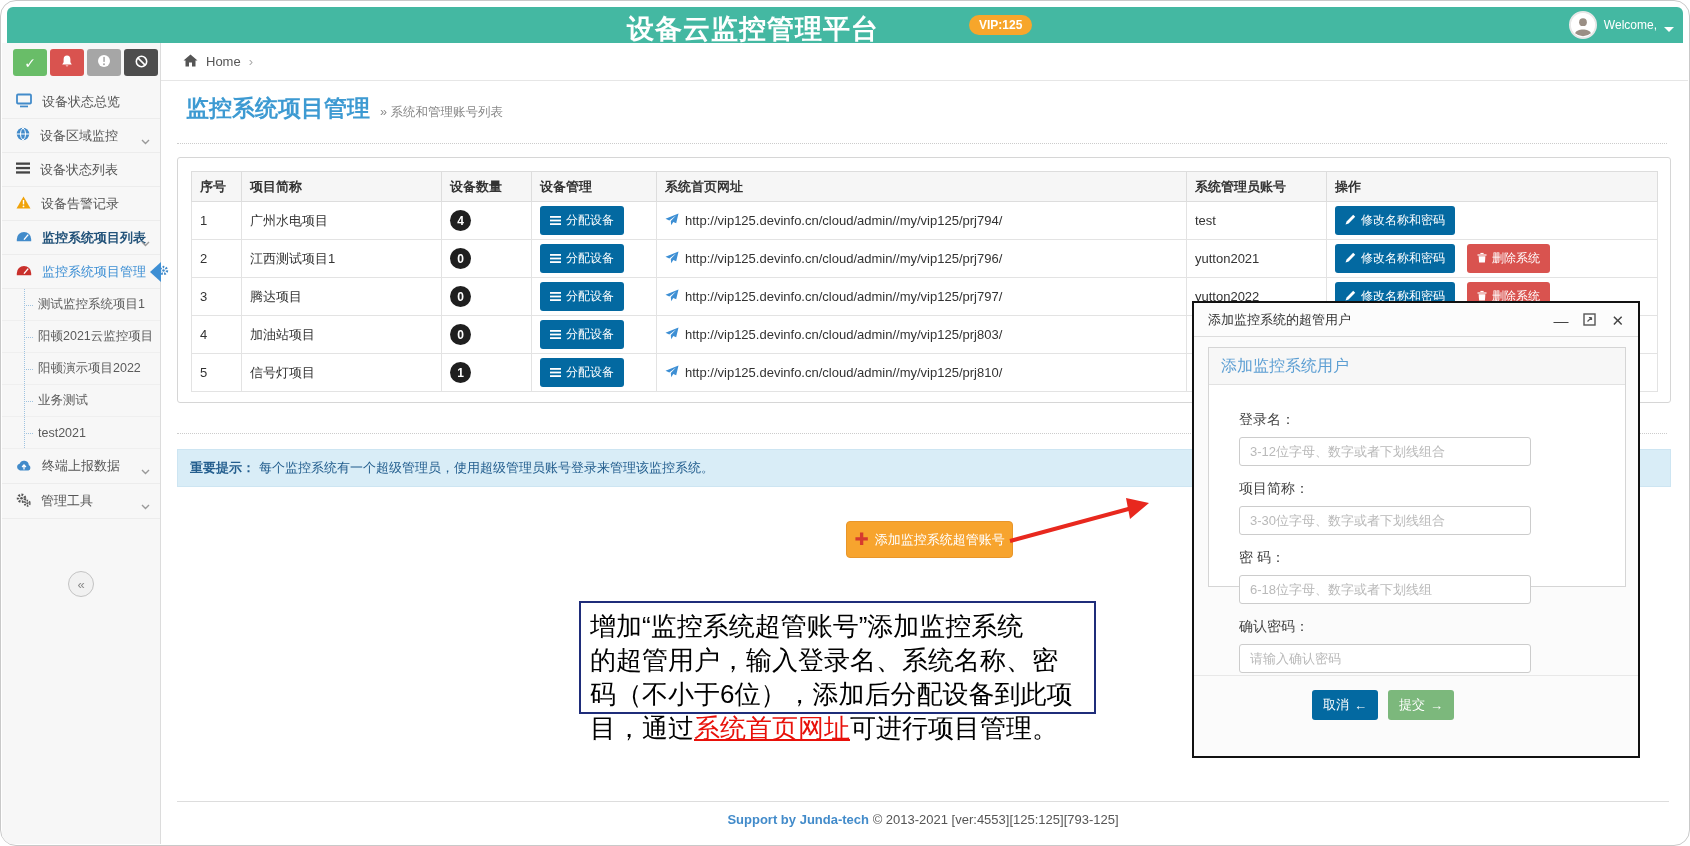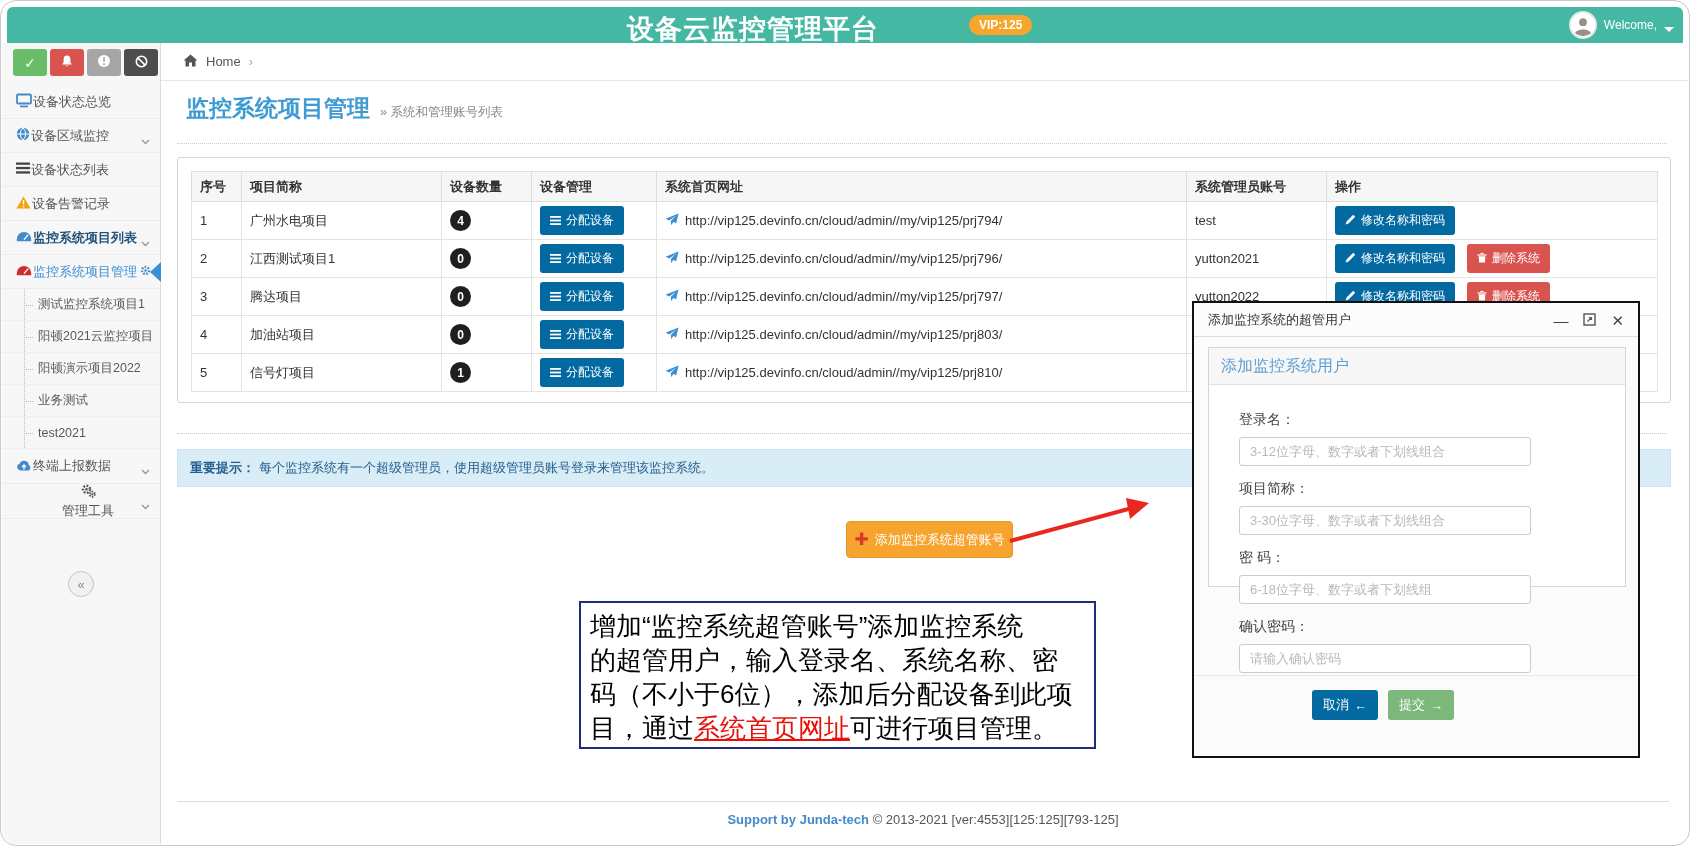--- a/index.html
+++ b/index.html
@@ -29,21 +29,21 @@
   .tb-gray { background:#a6a6a6; } .tb-dark { background:#4d4d4d; }
 
   .breadcrumb-bar { position:absolute; left:160px; top:42px; right:1px; height:38px;
                     background:#fff; border-bottom:1px solid #e6e6e6; display:flex; align-items:center; }
   .breadcrumb { display:flex; align-items:center; gap:8px; margin-left:22px; color:#555; font-size:13px; }
 
   
   .sidebar { position:absolute; left:1px; top:42px; width:159px; bottom:1px;
              background:#f7f7f7; border-right:1px solid #dcdcdc; }
   .nav { position:absolute; top:42px; left:0; right:0; }
-  .nav-item { position:relative; height:34px; display:flex; align-items:center; gap:1px;
+  .nav-item { position:relative; height:34px; display:flex; align-items:center; gap:10px;
               padding-left:14px; border-bottom:1px solid #ececec; font-size:13px; color:#555; cursor:pointer; }
   .nav-item .lab { flex:0 1 auto; white-space:nowrap; }
   .nav-item.bold .lab { font-weight:bold; color:#23537a; }
   .nav-item.active .lab { color:#3d8fd4; }
   .nav-chev { position:absolute; right:10px; top:14px; }
   .active-marker { position:absolute; right:-1px; top:7px; width:0; height:0;
                    border-top:10px solid transparent; border-bottom:10px solid transparent;
                    border-right:11px solid #3d8fd4; }
   .nav-sub { position:relative; height:32px; display:flex; align-items:center; font-size:12.5px;
              color:#5a5a5a; padding-left:36px; border-bottom:1px solid #efefef; cursor:pointer; }
@@ -83,21 +83,21 @@
                 font-size:13px; color:#235e8e; z-index:1; }
   .notice-bar b { margin-right:4px; }
 
   .add-super-btn { position:absolute; left:845px; top:520px; width:167px; height:37px; background:#f7a42e;
                    border:1px solid #e8962a; border-radius:4px; color:#fff; font-size:13px;
                    display:flex; align-items:center; justify-content:center; gap:6px; cursor:pointer; z-index:5; }
   .plus-glyph { color:#d63a2f; font-weight:bold; font-size:17px; line-height:1; }
 
   .red-arrow { position:absolute; left:1003px; top:492px; z-index:6; }
 
-  .annotation-box { position:absolute; left:578px; top:600px; width:517px; height:148px;
+  .annotation-box { position:absolute; left:578px; top:600px; width:517px; height:113px;
                     border:2px solid #1f2d7a; background:#fff; padding:6px 9px; z-index:5;
                     font-size:26px; line-height:34px; color:#000; }
   .annotation-box .red-link { color:#e8110a; text-decoration:underline; }
 
   .main-footer { position:absolute; left:176px; right:20px; top:800px; border-top:1px solid #ddd;
                  text-align:center; padding-top:10px; font-size:13px; color:#555; }
   .main-footer .brand { color:#428bca; font-weight:bold; }
 
   
   .modal { position:absolute; left:1191px; top:300px; width:448px; height:457px; background:#fbfbfb;
@@ -220,21 +220,21 @@
       <div class="nav-item" style="height:35px;">
         <span><svg width="16" height="11" viewBox="0 0 16 11">
               <path d="M4 10.5 A3.5 3.5 0 0 1 3.6 3.7 A4.8 4.8 0 0 1 12.8 5 A3 3 0 0 1 12.4 10.5 Z" fill="#428bca"></path>
               <path d="M8 9.4 V5.4 M6.1 7 L8 4.9 L9.9 7" stroke="#fff" stroke-width="1.3" fill="none"></path>
             </svg></span>
         <span class="lab">终端上报数据</span>
         <span class="nav-chev"><svg width="9" height="6" viewBox="0 0 9 6">
               <polyline points="1,1 4.5,4.5 8,1" fill="none" stroke="#999" stroke-width="1.4"></polyline>
             </svg></span>
       </div>
-      <div class="nav-item" style="height:35px;flex-direction:column;">
+      <div class="nav-item" style="height:35px;">
         <span><svg width="15" height="14" viewBox="0 0 15 14">
               <circle cx="5.5" cy="5.3" r="3.5" fill="none" stroke="#555" stroke-width="2.5" stroke-dasharray="1.8 1.4"></circle>
               <circle cx="5.5" cy="5.3" r="1.3" fill="#555"></circle>
               <circle cx="11.2" cy="10.2" r="2.5" fill="none" stroke="#555" stroke-width="2.1" stroke-dasharray="1.5 1.2"></circle>
               <circle cx="11.2" cy="10.2" r="1" fill="#555"></circle>
             </svg></span>
         <span class="lab">管理工具</span>
         <span class="nav-chev"><svg width="9" height="6" viewBox="0 0 9 6">
               <polyline points="1,1 4.5,4.5 8,1" fill="none" stroke="#999" stroke-width="1.4"></polyline>
             </svg></span>

